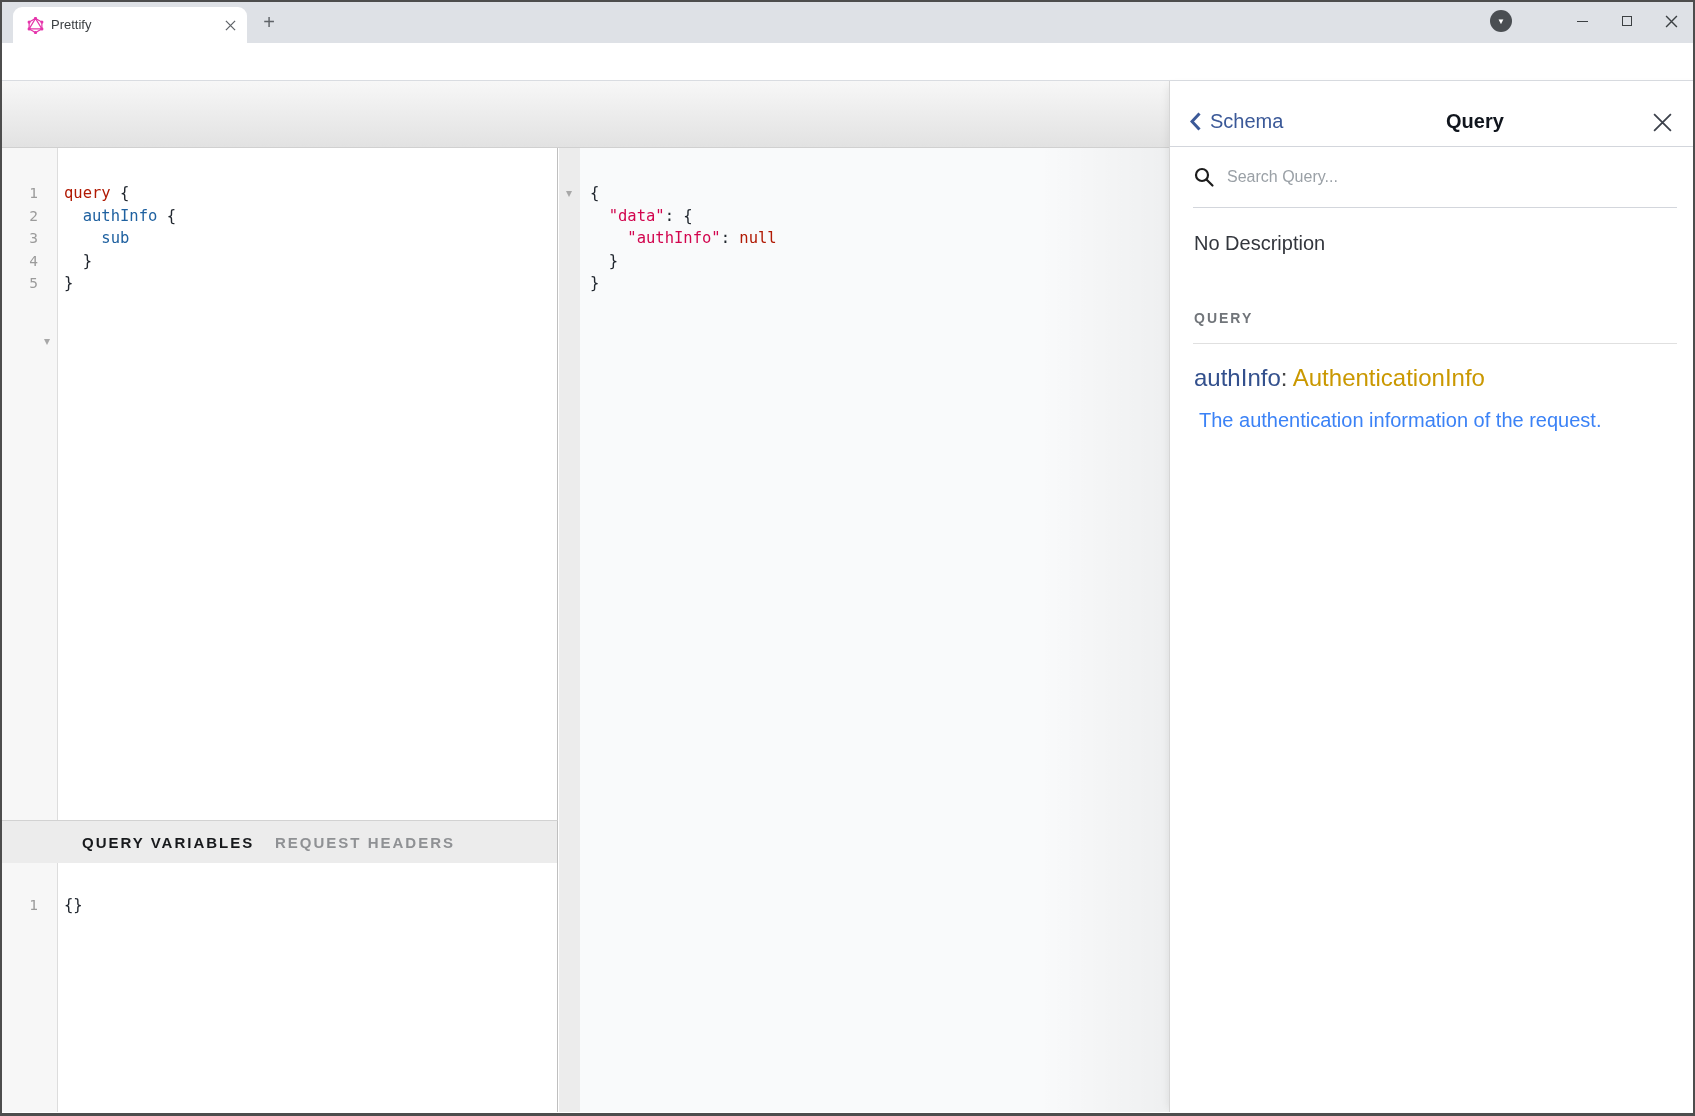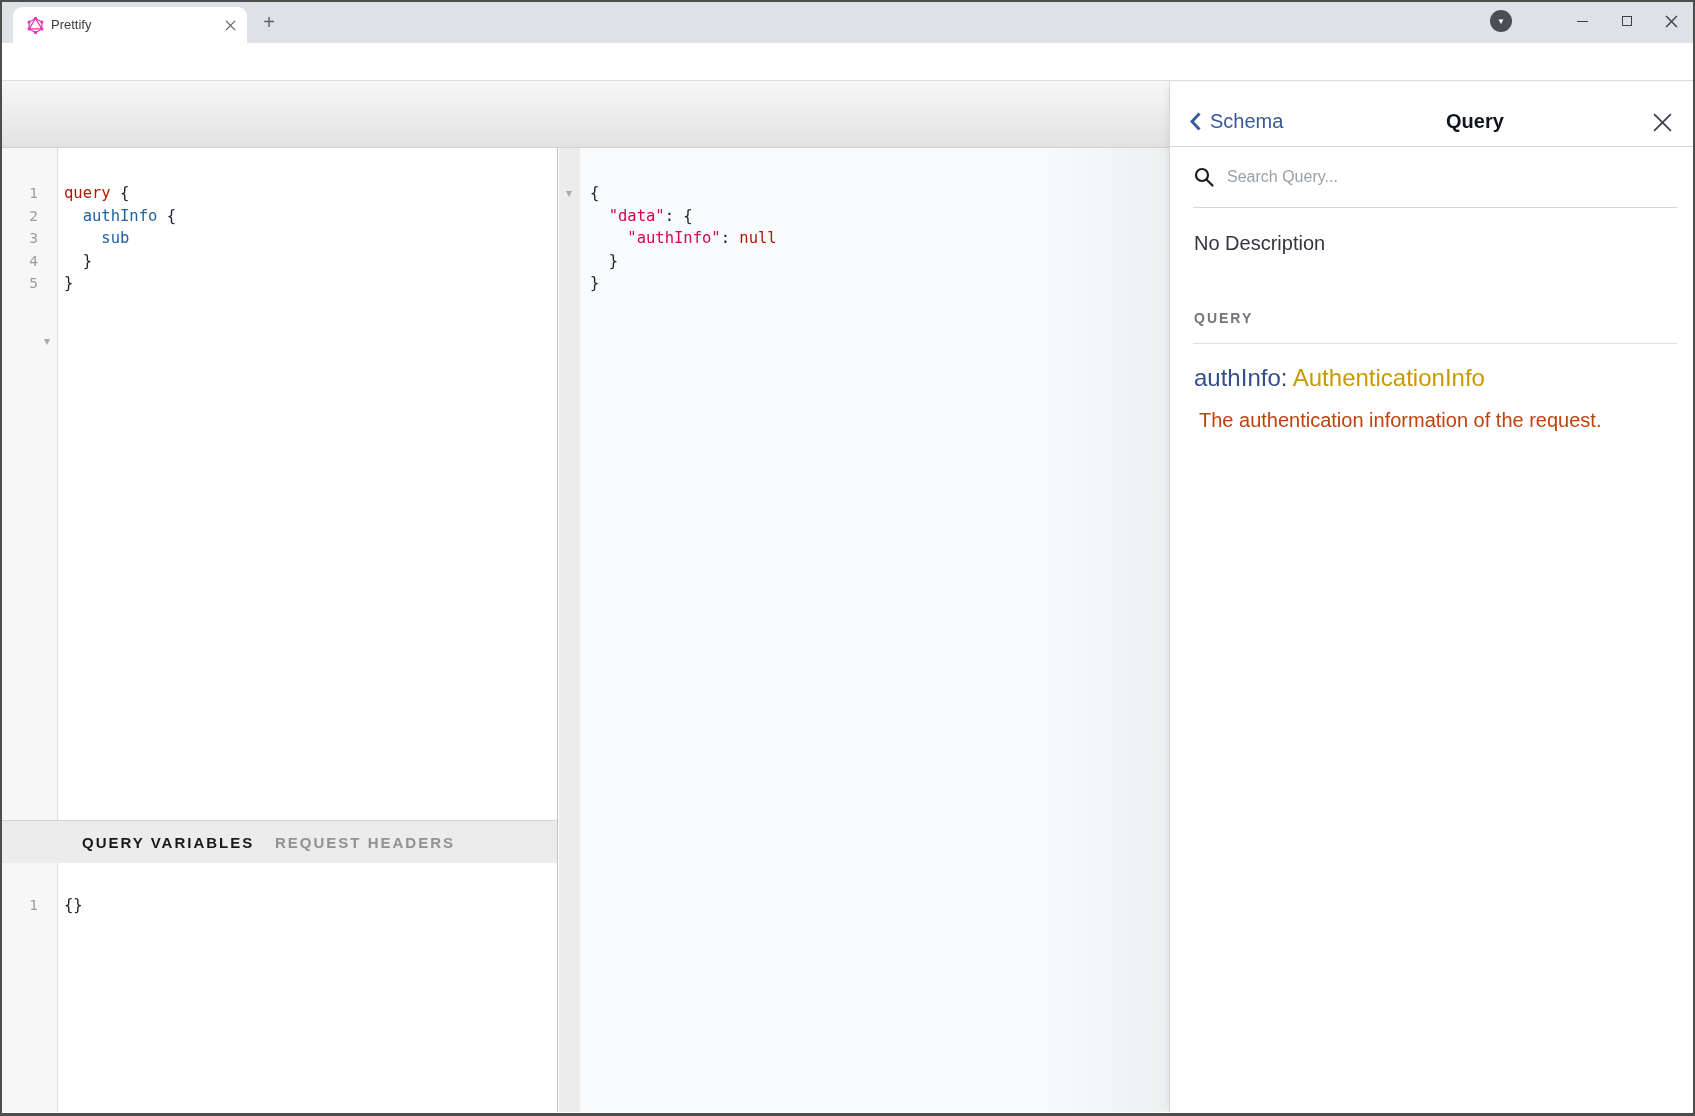--- a/index.html
+++ b/index.html
@@ -91,21 +91,21 @@
   #doc-search-row { position:absolute; left:23px; top:66px; width:484px; height:61px; border-bottom:1px solid #d3d6dc; display:flex; align-items:center; }
   #doc-search-input { border:none; outline:none; background:transparent; font-family:"Liberation Sans",sans-serif; font-size:16px; color:#3b82f6; margin-left:12px; width:420px; }
   #doc-search-input::placeholder { color:#9aa0a6; }
   #doc-nodesc { position:absolute; left:24px; top:151px; font-size:20px; color:#33363d; }
   #doc-fields-heading { position:absolute; left:24px; top:229px; font-size:14px; font-weight:bold; letter-spacing:2px; color:#71757a; }
   #doc-fields-rule { position:absolute; left:23px; top:262px; width:484px; height:0; border-top:1px solid #e0e0e0; }
   #doc-field-row { position:absolute; left:24px; top:283px; font-size:24px; }
   #doc-field-name { color:#33508d; }
   #doc-field-colon { color:#444; }
   #doc-field-type { color:#ca9800; }
-  #doc-field-desc { position:absolute; left:29px; top:328px; font-size:20px; color:#c2410c; }
+  #doc-field-desc { position:absolute; left:29px; top:328px; font-size:20px; color:#3b82f6; }
 </style>
 </head>
 <body>
 
 <div id="titlebar" class="abs">
   <div id="tab" class="abs">
     <span id="tab-favicon" class="abs">
       <svg width="17" height="17" viewBox="0 0 24 24">
         <g stroke="#E535AB" stroke-width="1.7" fill="none">
           <path d="M12 2 L21 7.2 L21 16.8 L12 22 L3 16.8 L3 7.2 Z"></path>

